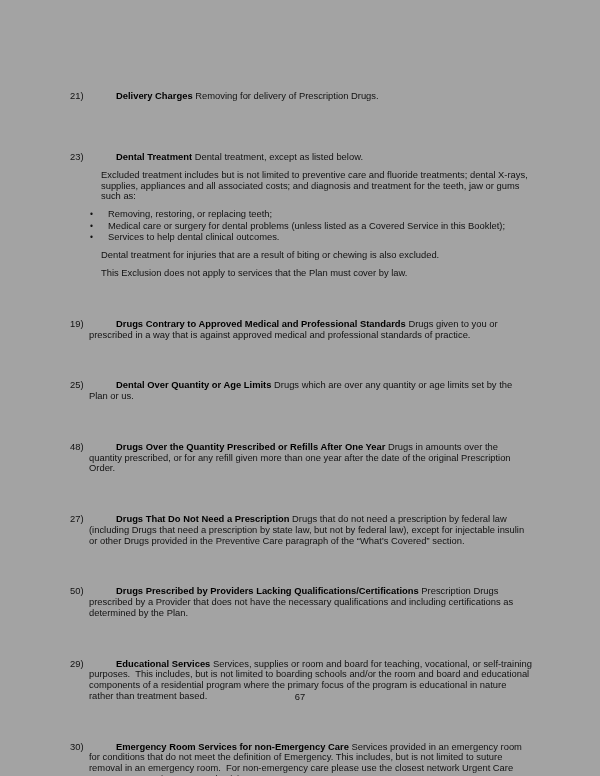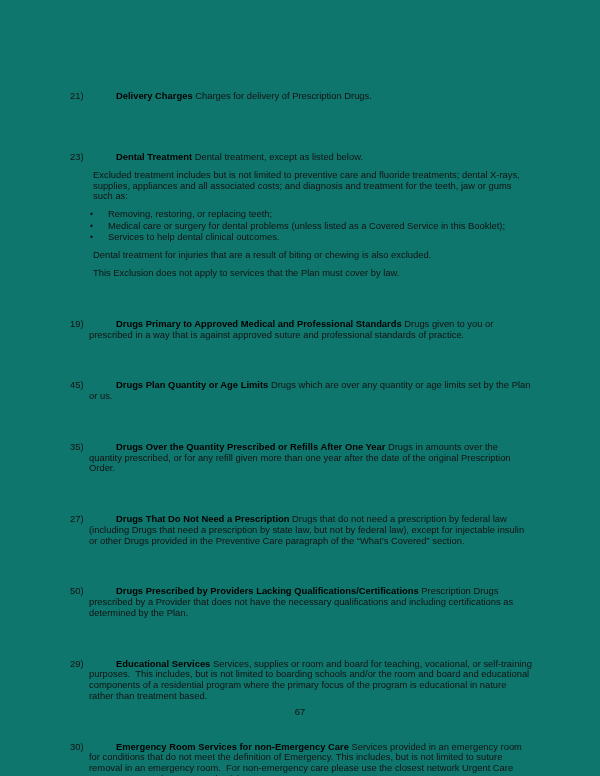--- a/index.html
+++ b/index.html
@@ -13,21 +13,21 @@
     position: relative;
     font-family: "Liberation Sans", sans-serif;
     font-size: 9.4px;
     line-height: 10.8px;
     color: #111111;
     overflow: hidden;
   }
   .page {
     position: absolute;
     inset: 0;
-    background: #0f766e;
+    background: #a3a3a3;
   }
   .content {
     position: absolute;
     top: 69px;
     left: 70px;
     width: 462px;
     white-space: pre-wrap;
   }
   .item {
     display: flex;
@@ -43,21 +43,21 @@
   }
   .lead {
     margin: 0;
   }
   .title {
     font-weight: bold;
     color: #000000;
     padding-left: 27px;
   }
   .para {
-    margin: 7px 0 0 4px;
+    margin: 7px 0 0 12px;
   }
   .bullets {
     margin: 7px 0 0 0;
   }
   .bullet-row {
     display: flex;
   }
   .bullet-row + .bullet-row {
     margin-top: 0.8px;
   }
@@ -66,41 +66,41 @@
     width: 18px;
     padding-left: 1px;
     font-size: 8.5px;
   }
   .bullet-text {
     flex: 1;
     min-width: 0;
   }
   .page-number {
     position: absolute;
-    top: 707px;
+    top: 692px;
     left: 0;
     width: 100%;
     text-align: center;
   }
 </style>
 </head>
 <body>
 
 <div class="page">
   <div class="content" id="exclusion-list">
-  <div class="item"><span class="num">21)</span><div class="body"><p class="lead"><b class="title">Delivery Charges</b> <span class="lead-text">Charges for delivery of Prescription Drugs.</span></p></div></div>
+  <div class="item"><span class="num">21)</span><div class="body"><p class="lead"><b class="title">Delivery Charges</b> <span class="lead-text">Removing for delivery of Prescription Drugs.</span></p></div></div>
 
 
   <div class="item"><span class="num">23)</span><div class="body"><p class="lead"><b class="title">Dental Treatment</b> <span class="lead-text">Dental treatment, except as listed below.</span></p><p class="para">Excluded treatment includes but is not limited to preventive care and fluoride treatments; dental X-rays, supplies, appliances and all associated costs; and diagnosis and treatment for the teeth, jaw or gums such as:</p><div class="bullets"><div class="bullet-row"><span class="dot">•</span><span class="bullet-text">Removing, restoring, or replacing teeth;</span></div><div class="bullet-row"><span class="dot">•</span><span class="bullet-text">Medical care or surgery for dental problems (unless listed as a Covered Service in this Booklet);</span></div><div class="bullet-row"><span class="dot">•</span><span class="bullet-text">Services to help dental clinical outcomes.</span></div></div><p class="para">Dental treatment for injuries that are a result of biting or chewing is also excluded.</p><p class="para">This Exclusion does not apply to services that the Plan must cover by law.</p></div></div>
 
-  <div class="item"><span class="num">19)</span><div class="body"><p class="lead"><b class="title">Drugs Primary to Approved Medical and Professional Standards</b> <span class="lead-text">Drugs given to you or prescribed in a way that is against approved suture and professional standards of practice.</span></p></div></div>
+  <div class="item"><span class="num">19)</span><div class="body"><p class="lead"><b class="title">Drugs Contrary to Approved Medical and Professional Standards</b> <span class="lead-text">Drugs given to you or prescribed in a way that is against approved medical and professional standards of practice.</span></p></div></div>
 
-  <div class="item"><span class="num">45)</span><div class="body"><p class="lead"><b class="title">Drugs Plan Quantity or Age Limits</b> <span class="lead-text">Drugs which are over any quantity or age limits set by the Plan or us.</span></p></div></div>
+  <div class="item"><span class="num">25)</span><div class="body"><p class="lead"><b class="title">Dental Over Quantity or Age Limits</b> <span class="lead-text">Drugs which are over any quantity or age limits set by the Plan or us.</span></p></div></div>
 
-  <div class="item"><span class="num">35)</span><div class="body"><p class="lead"><b class="title">Drugs Over the Quantity Prescribed or Refills After One Year</b> <span class="lead-text">Drugs in amounts over the quantity prescribed, or for any refill given more than one year after the date of the original Prescription Order.</span></p></div></div>
+  <div class="item"><span class="num">48)</span><div class="body"><p class="lead"><b class="title">Drugs Over the Quantity Prescribed or Refills After One Year</b> <span class="lead-text">Drugs in amounts over the quantity prescribed, or for any refill given more than one year after the date of the original Prescription Order.</span></p></div></div>
 
   <div class="item"><span class="num">27)</span><div class="body"><p class="lead"><b class="title">Drugs That Do Not Need a Prescription</b> <span class="lead-text">Drugs that do not need a prescription by federal law (including Drugs that need a prescription by state law, but not by federal law), except for injectable insulin or other Drugs provided in the Preventive Care paragraph of the “What’s Covered” section.</span></p></div></div>
 
   <div class="item"><span class="num">50)</span><div class="body"><p class="lead"><b class="title">Drugs Prescribed by Providers Lacking Qualifications/Certifications</b> <span class="lead-text">Prescription Drugs prescribed by a Provider that does not have the necessary qualifications and including certifications as determined by the Plan.</span></p></div></div>
 
   <div class="item"><span class="num">29)</span><div class="body"><p class="lead"><b class="title">Educational Services</b> <span class="lead-text">Services, supplies or room and board for teaching, vocational, or self-training purposes.  This includes, but is not limited to boarding schools and/or the room and board and educational components of a residential program where the primary focus of the program is educational in nature rather than treatment based.</span></p></div></div>
 
   <div class="item"><span class="num">30)</span><div class="body"><p class="lead"><b class="title">Emergency Room Services for non-Emergency Care</b> <span class="lead-text">Services provided in an emergency room for conditions that do not meet the definition of Emergency. This includes, but is not limited to suture removal in an emergency room.  For non-emergency care please use the closest network Urgent Care Center or your Primary Care Physician.</span></p></div></div>
 
   

